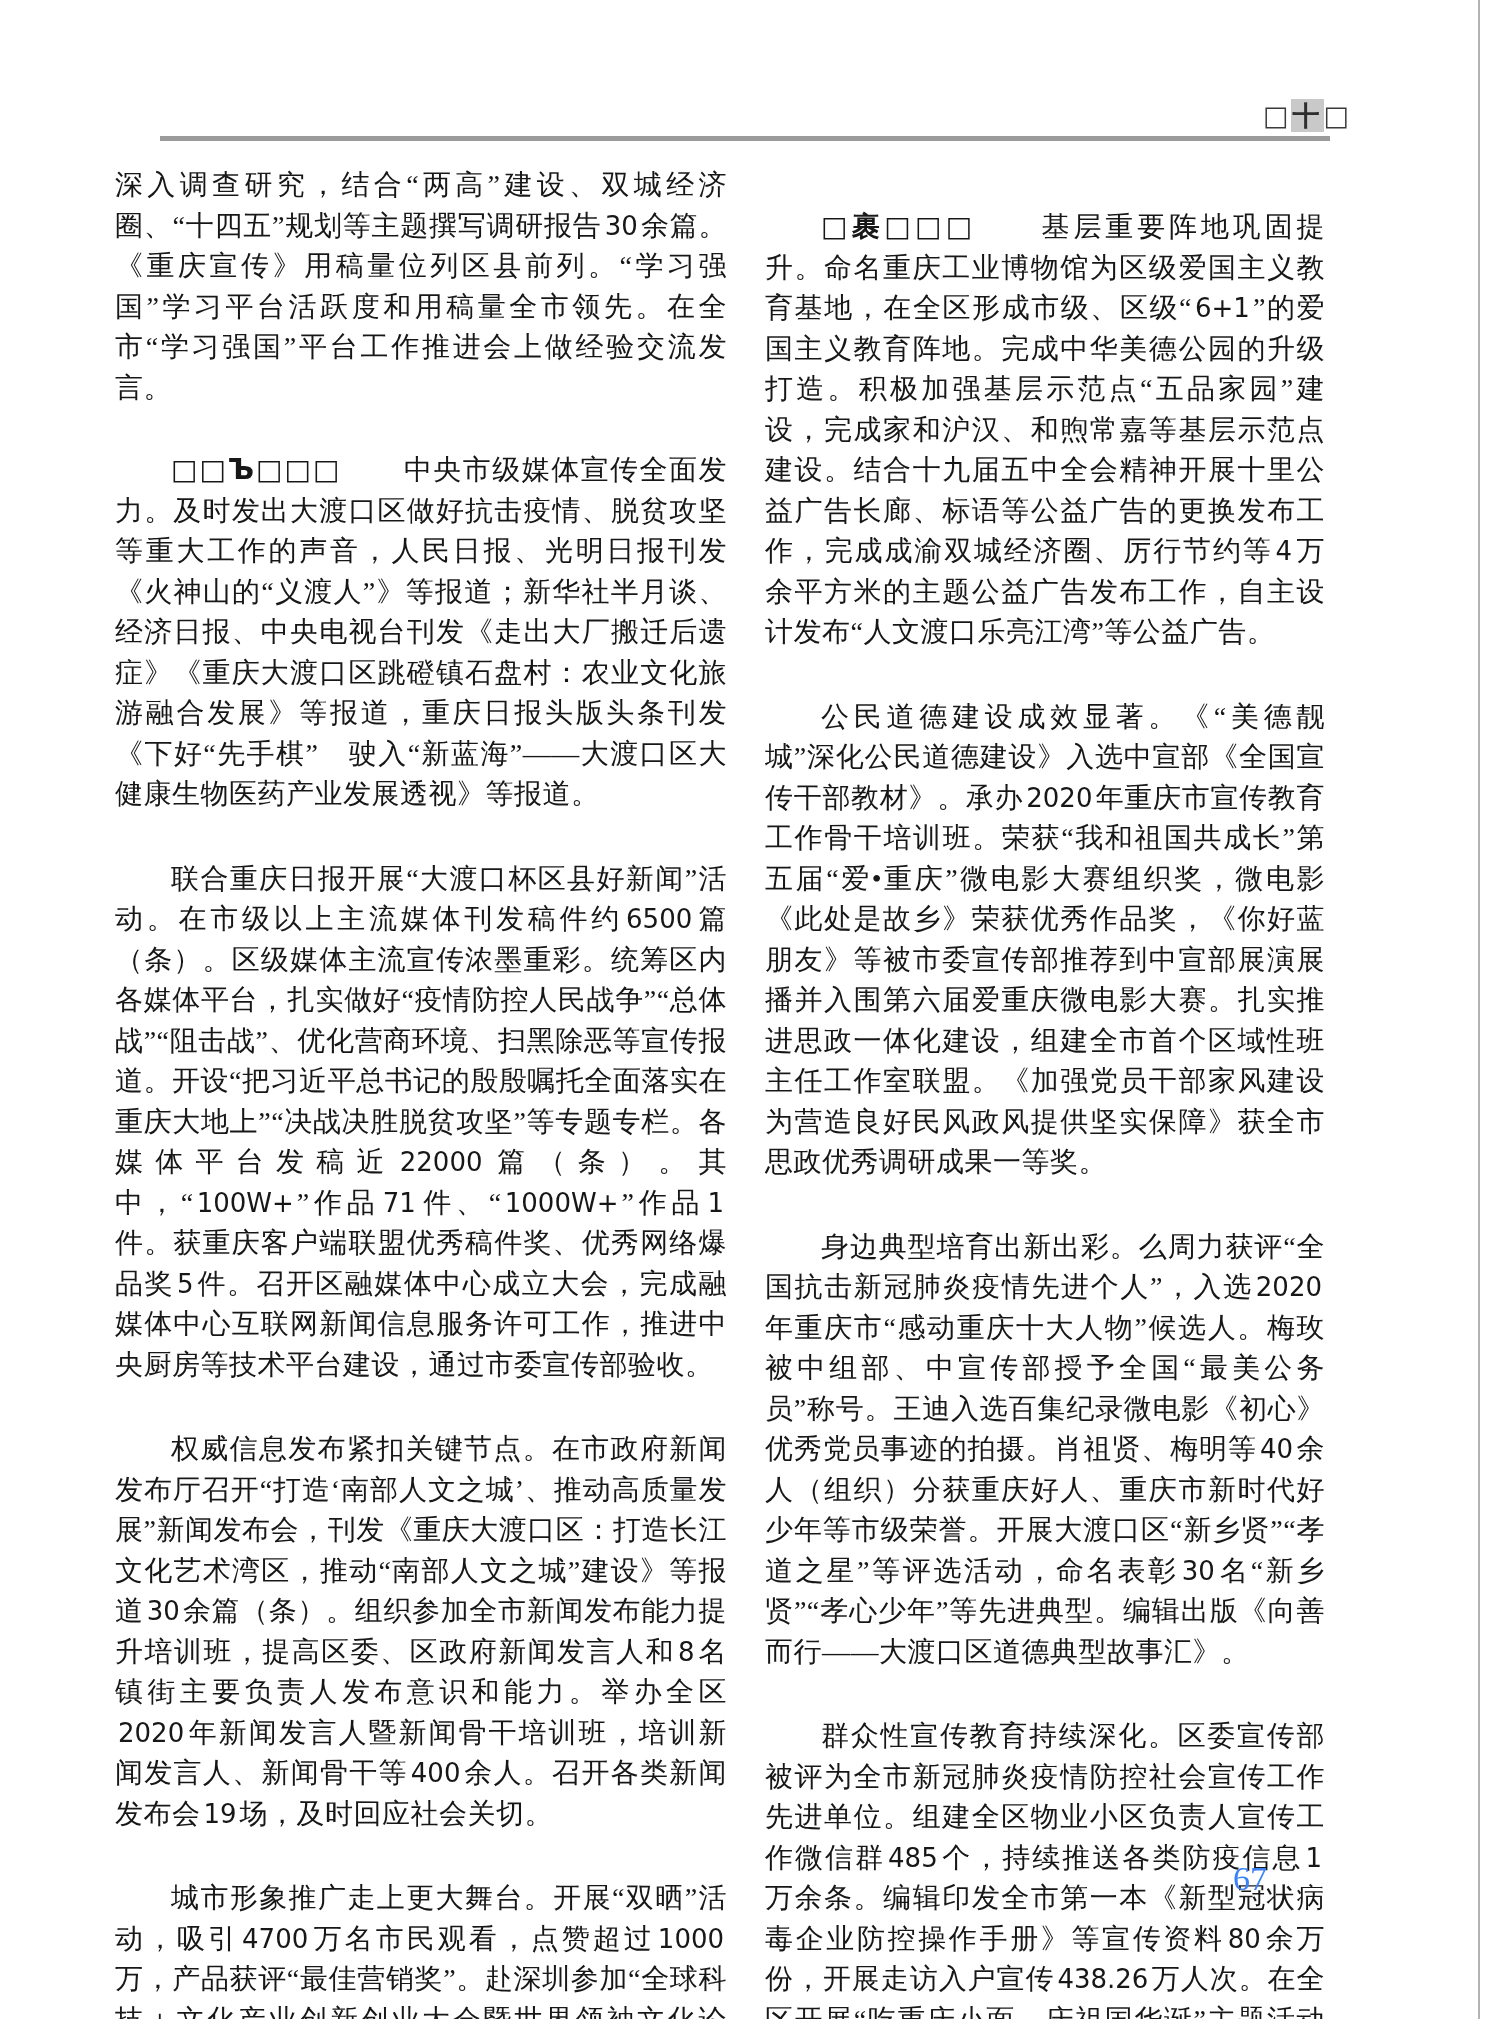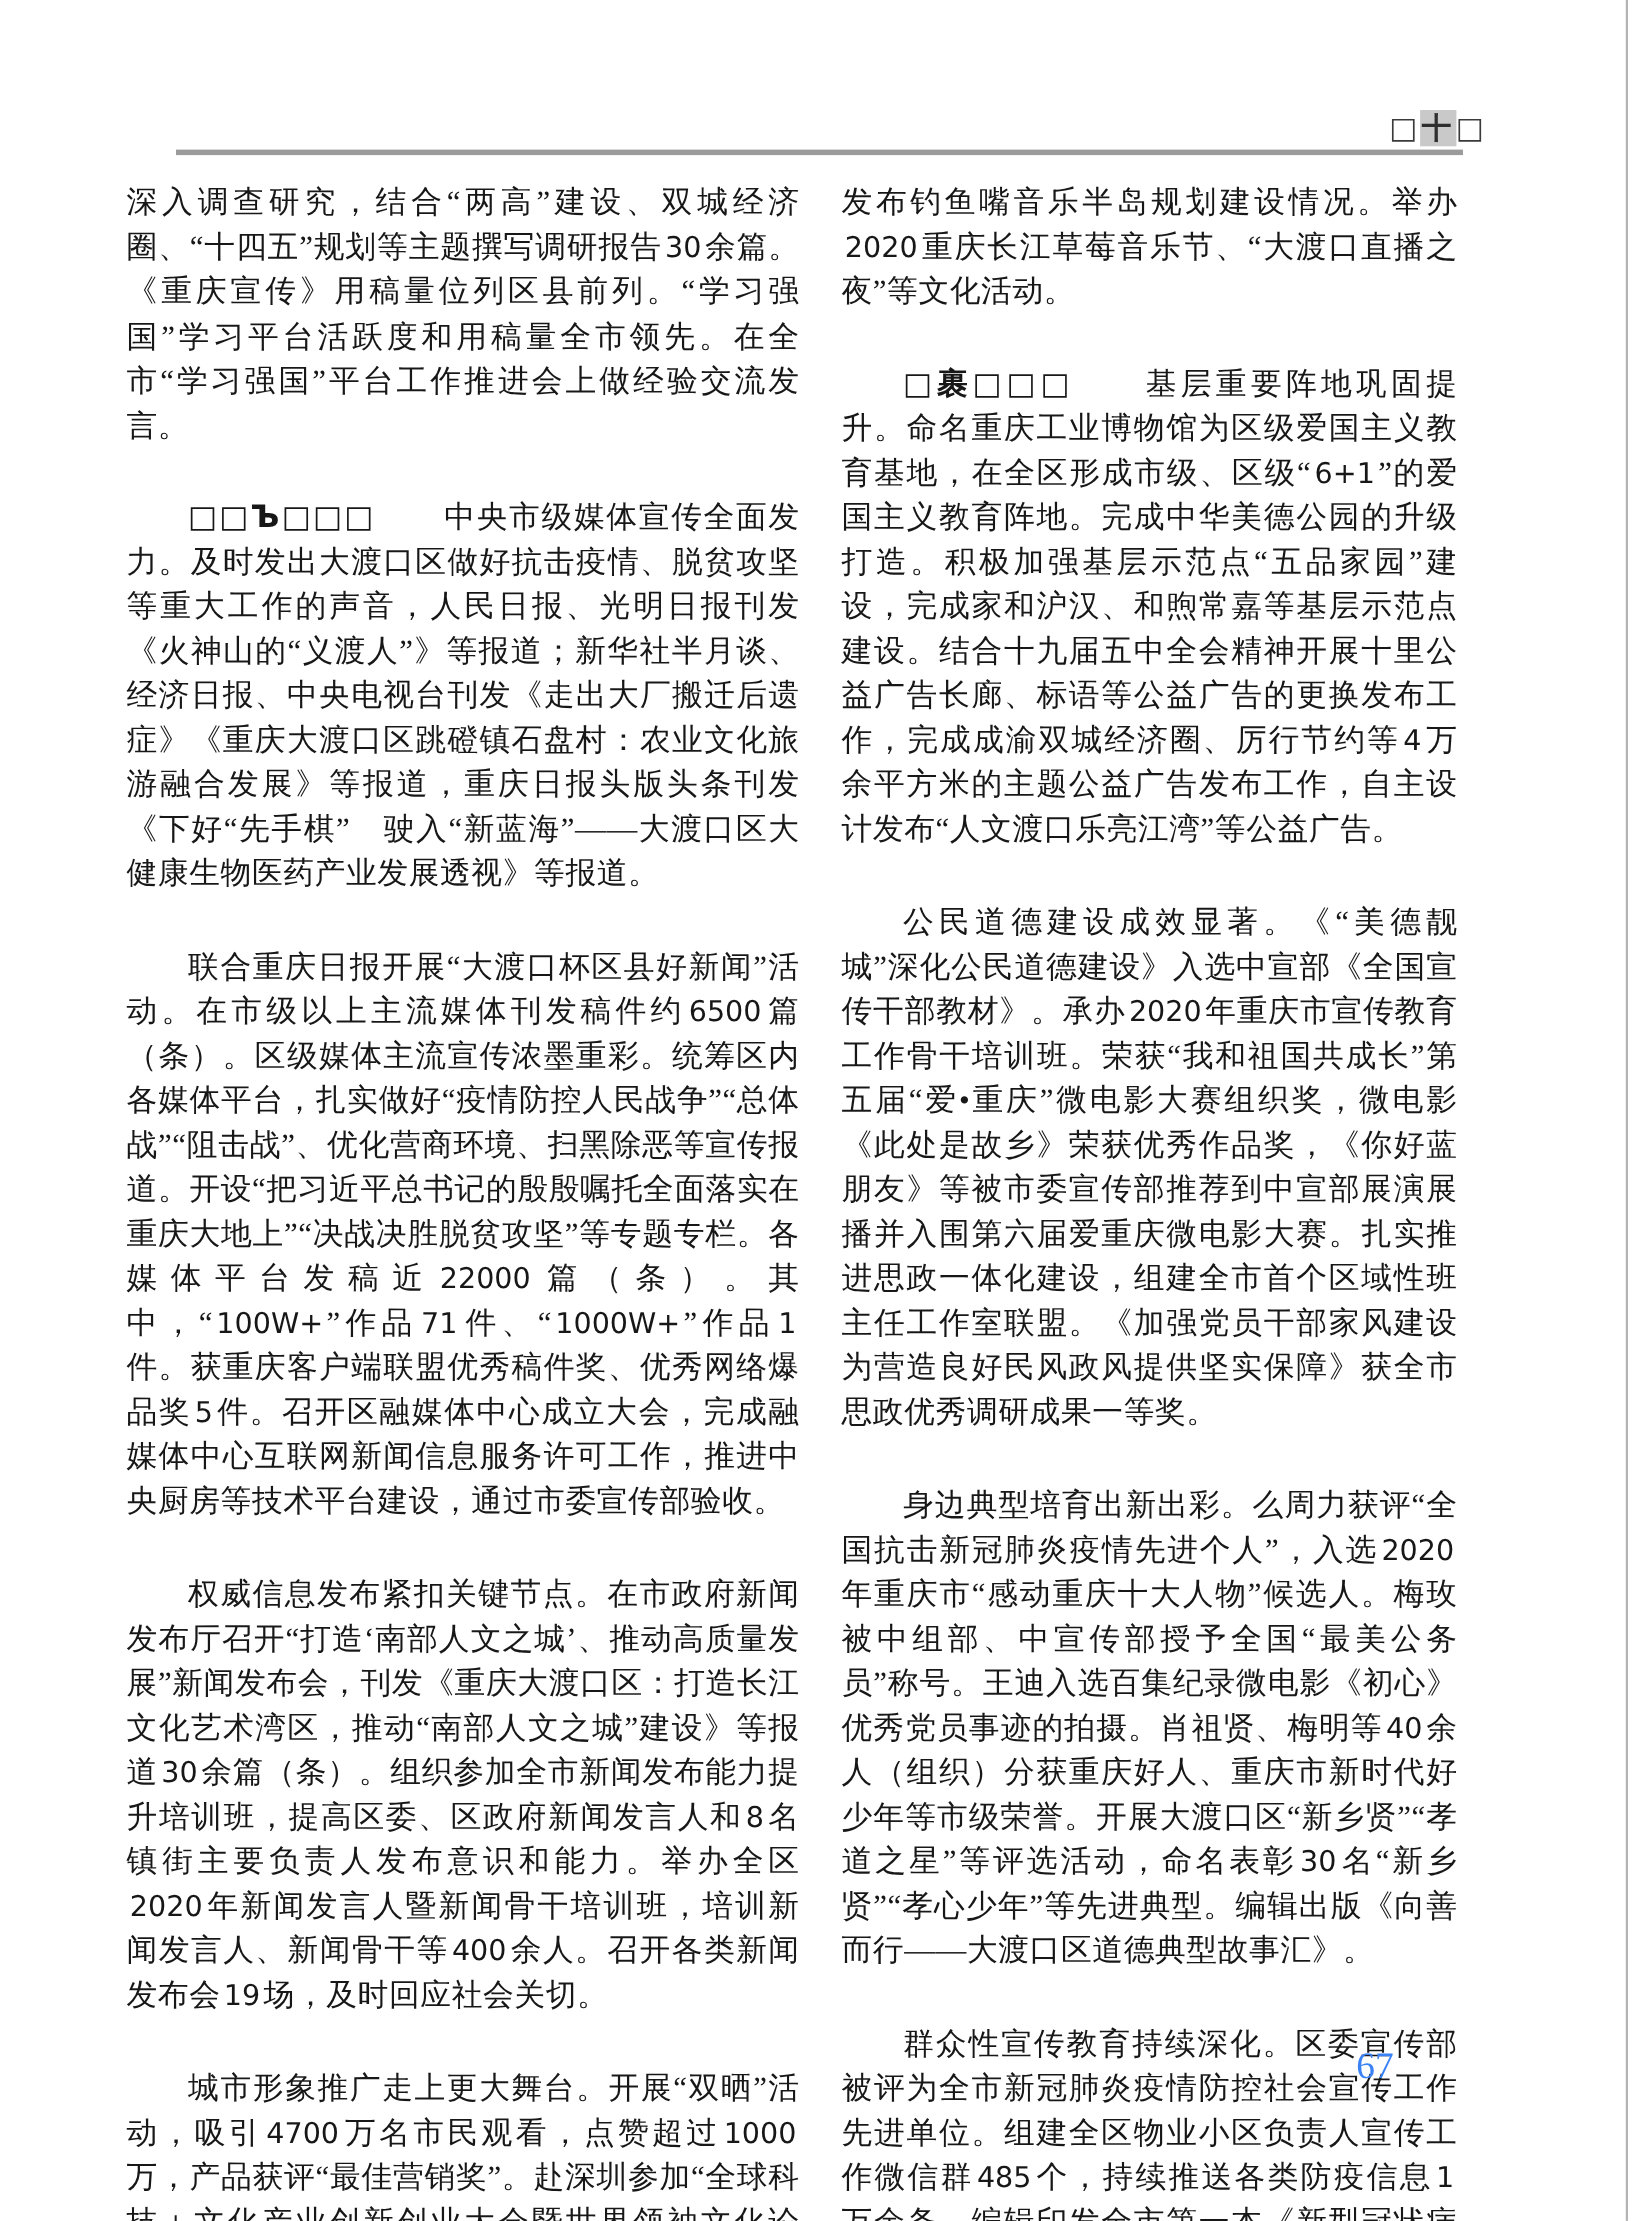--- a/index.html
+++ b/index.html
@@ -66,21 +66,20 @@
 
   <div class="col col-left" id="col-left">
       <p class="para">深入调查研究，结合“两高”建设、双城经济圈、“十四五”规划等主题撰写调研报告<span class="num">30</span>余篇。《重庆宣传》用稿量位列区县前列。“学习强国”学习平台活跃度和用稿量全市领先。在全市“学习强国”平台工作推进会上做经验交流发言。</p>
       <p class="para indent gap"><span class="entry-heading">□□Ъ□□□</span><span class="heading-gap"></span>中央市级媒体宣传全面发力。及时发出大渡口区做好抗击疫情、脱贫攻坚等重大工作的声音，人民日报、光明日报刊发《火神山的“义渡人”》等报道；新华社半月谈、经济日报、中央电视台刊发《走出大厂搬迁后遗症》《重庆大渡口区跳磴镇石盘村：农业文化旅游融合发展》等报道，重庆日报头版头条刊发《下好“先手棋”　驶入“新蓝海”——大渡口区大健康生物医药产业发展透视》等报道。</p>
       <p class="para indent">联合重庆日报开展“大渡口杯区县好新闻”活动。在市级以上主流媒体刊发稿件约<span class="num">6500</span>篇（条）。区级媒体主流宣传浓墨重彩。统筹区内各媒体平台，扎实做好“疫情防控人民战争”“总体战”“阻击战”、优化营商环境、扫黑除恶等宣传报道。开设“把习近平总书记的殷殷嘱托全面落实在重庆大地上”“决战决胜脱贫攻坚”等专题专栏。各媒体平台发稿近<span class="num">22000</span>篇（条）。其中，“<span class="num">100W+</span>”作品<span class="num">71</span>件、“<span class="num">1000W+</span>”作品<span class="num">1</span>件。获重庆客户端联盟优秀稿件奖、优秀网络爆品奖<span class="num">5</span>件。召开区融媒体中心成立大会，完成融媒体中心互联网新闻信息服务许可工作，推进中央厨房等技术平台建设，通过市委宣传部验收。</p>
       <p class="para indent">权威信息发布紧扣关键节点。在市政府新闻发布厅召开“打造‘南部人文之城’、推动高质量发展”新闻发布会，刊发《重庆大渡口区：打造长江文化艺术湾区，推动“南部人文之城”建设》等报道<span class="num">30</span>余篇（条）。组织参加全市新闻发布能力提升培训班，提高区委、区政府新闻发言人和<span class="num">8</span>名镇街主要负责人发布意识和能力。举办全区<span class="num">2020</span>年新闻发言人暨新闻骨干培训班，培训新闻发言人、新闻骨干等<span class="num">400</span>余人。召开各类新闻发布会<span class="num">19</span>场，及时回应社会关切。</p>
       <p class="para indent">城市形象推广走上更大舞台。开展“双晒”活动，吸引<span class="num">4700</span>万名市民观看，点赞超过<span class="num">1000</span>万，产品获评“最佳营销奖”。赴深圳参加“全球科技＋文化产业创新创业大会暨世界领袖文化论坛”，举办大渡口分论坛，为钓鱼嘴音乐半岛建设引才引智。在成都城市音乐厅召开重庆钓鱼嘴音乐半岛推介会，</p>
     </div>
 
   <div class="col col-right" id="col-right">
-      <p class="para">发布钓鱼嘴音乐半岛规划建设情况。举办<span class="num">2020</span>重庆长江草莓音乐节、“大渡口直播之夜”等文化活动。</p>
       <p class="para indent gap"><span class="entry-heading">□裹□□□</span><span class="heading-gap"></span>基层重要阵地巩固提升。命名重庆工业博物馆为区级爱国主义教育基地，在全区形成市级、区级“<span class="num">6+1</span>”的爱国主义教育阵地。完成中华美德公园的升级打造。积极加强基层示范点“五品家园”建设，完成家和沪汉、和煦常嘉等基层示范点建设。结合十九届五中全会精神开展十里公益广告长廊、标语等公益广告的更换发布工作，完成成渝双城经济圈、厉行节约等<span class="num">4</span>万余平方米的主题公益广告发布工作，自主设计发布“人文渡口乐亮江湾”等公益广告。</p>
       <p class="para indent">公民道德建设成效显著。《“美德靓城”深化公民道德建设》入选中宣部《全国宣传干部教材》。承办<span class="num">2020</span>年重庆市宣传教育工作骨干培训班。荣获“我和祖国共成长”第五届“爱•重庆”微电影大赛组织奖，微电影《此处是故乡》荣获优秀作品奖，《你好蓝朋友》等被市委宣传部推荐到中宣部展演展播并入围第六届爱重庆微电影大赛。扎实推进思政一体化建设，组建全市首个区域性班主任工作室联盟。《加强党员干部家风建设为营造良好民风政风提供坚实保障》获全市思政优秀调研成果一等奖。</p>
       <p class="para indent">身边典型培育出新出彩。么周力获评“全国抗击新冠肺炎疫情先进个人”，入选<span class="num">2020</span>年重庆市“感动重庆十大人物”候选人。梅玫被中组部、中宣传部授予全国“最美公务员”称号。王迪入选百集纪录微电影《初心》优秀党员事迹的拍摄。肖祖贤、梅明等<span class="num">40</span>余人（组织）分获重庆好人、重庆市新时代好少年等市级荣誉。开展大渡口区“新乡贤”“孝道之星”等评选活动，命名表彰<span class="num">30</span>名“新乡贤”“孝心少年”等先进典型。编辑出版《向善而行——大渡口区道德典型故事汇》。</p>
       <p class="para indent">群众性宣传教育持续深化。区委宣传部被评为全市新冠肺炎疫情防控社会宣传工作先进单位。组建全区物业小区负责人宣传工作微信群<span class="num">485</span>个，持续推送各类防疫信息<span class="num">1</span>万余条。编辑印发全市第一本《新型冠状病毒企业防控操作手册》等宣传资料<span class="num">80</span>余万份，开展走访入户宣传<span class="num">438.26</span>万人次。在全区开展“吃重庆小面　庆祖国华诞”主题活动近场次。联合区委办、区总工会举办大渡口区弘扬劳模精神先进事迹报告会。</p>
     </div>
 
   <div class="page-number">67</div>
 
 </div>
 

